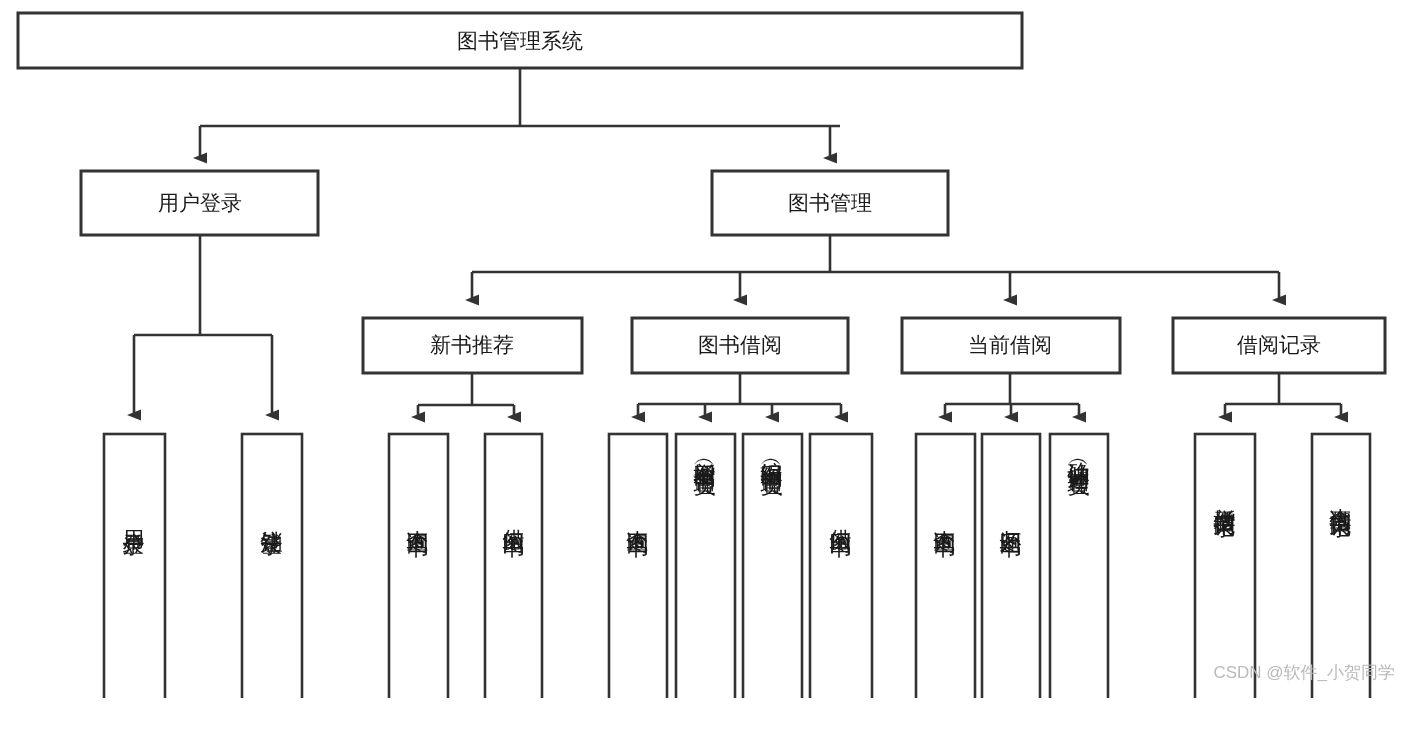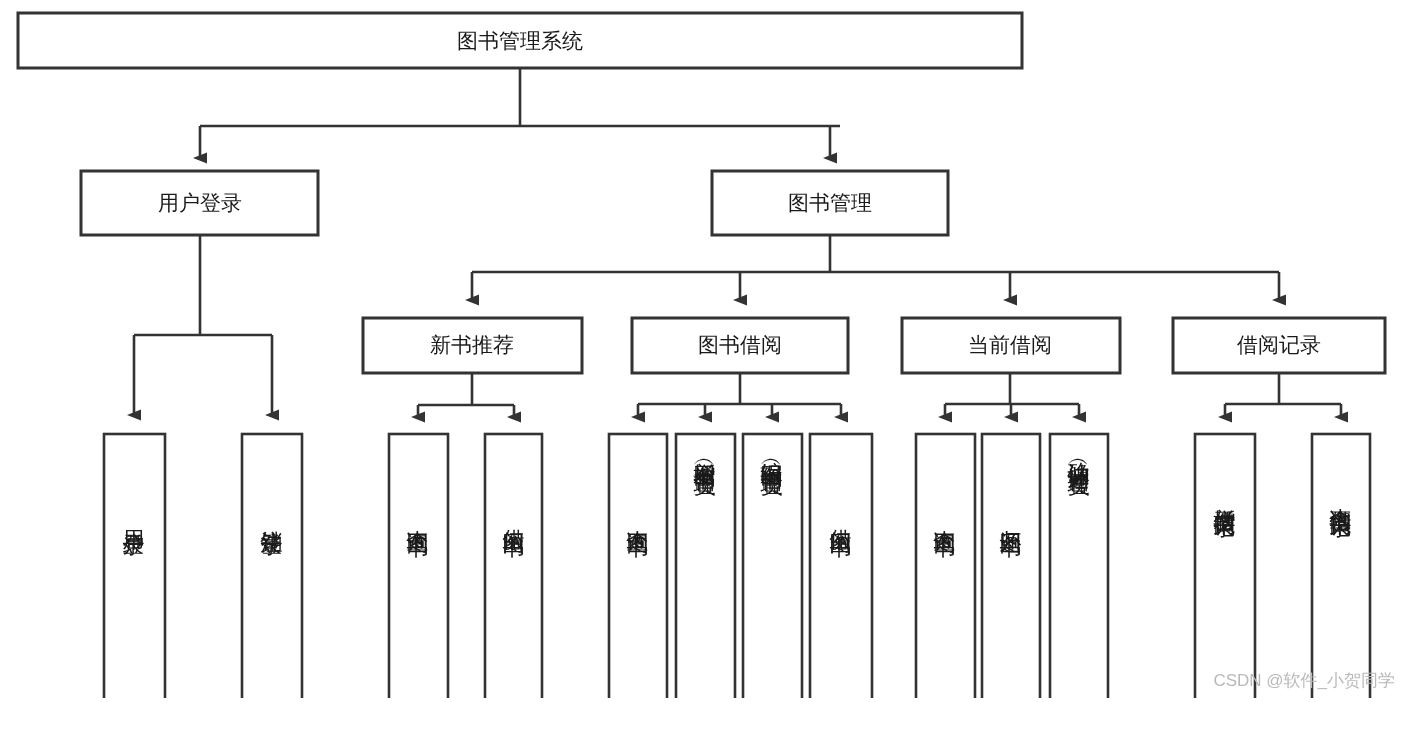--- a/index.html
+++ b/index.html
@@ -7,21 +7,21 @@
   #stage{position:relative;width:1405px;height:698px;background:#ffffff;overflow:hidden;}
   #diagram{position:absolute;left:0;top:0;width:1405px;height:747px;}
   .nodebox{fill:#ffffff;stroke:#333333;stroke-width:3;}
   .nodebox-thin{fill:#ffffff;stroke:#333333;stroke-width:2.6;}
   .link{stroke:#333333;stroke-width:2.6;fill:none;}
   .arrowhead{fill:#333333;stroke:none;}
   .hlabel{font-family:"Liberation Sans","DejaVu Sans",sans-serif;font-size:21px;fill:#1a1a1a;text-anchor:middle;dominant-baseline:middle;}
   .vlabel{position:absolute;writing-mode:vertical-rl;text-orientation:upright;
           font-family:"Liberation Sans","DejaVu Sans",sans-serif;font-size:22px;line-height:1.05;
           color:#1a1a1a;letter-spacing:2px;white-space:nowrap;transform:translateX(-50%);}
-  .watermark{position:absolute;right:10px;bottom:6px;font-size:17px;color:#b9b9b9;
+  .watermark{position:absolute;right:10px;bottom:14px;font-size:17px;color:#b9b9b9;
              font-family:"Liberation Sans","DejaVu Sans",sans-serif;white-space:nowrap;}
 </style>
 </head>
 <body>
 
 <div id="stage">
 
   <svg id="diagram" viewBox="0 0 1405 747">
     <defs>
       <marker id="arrow" markerWidth="14" markerHeight="14" refX="6.5" refY="7" orient="auto" markerUnits="userSpaceOnUse">

